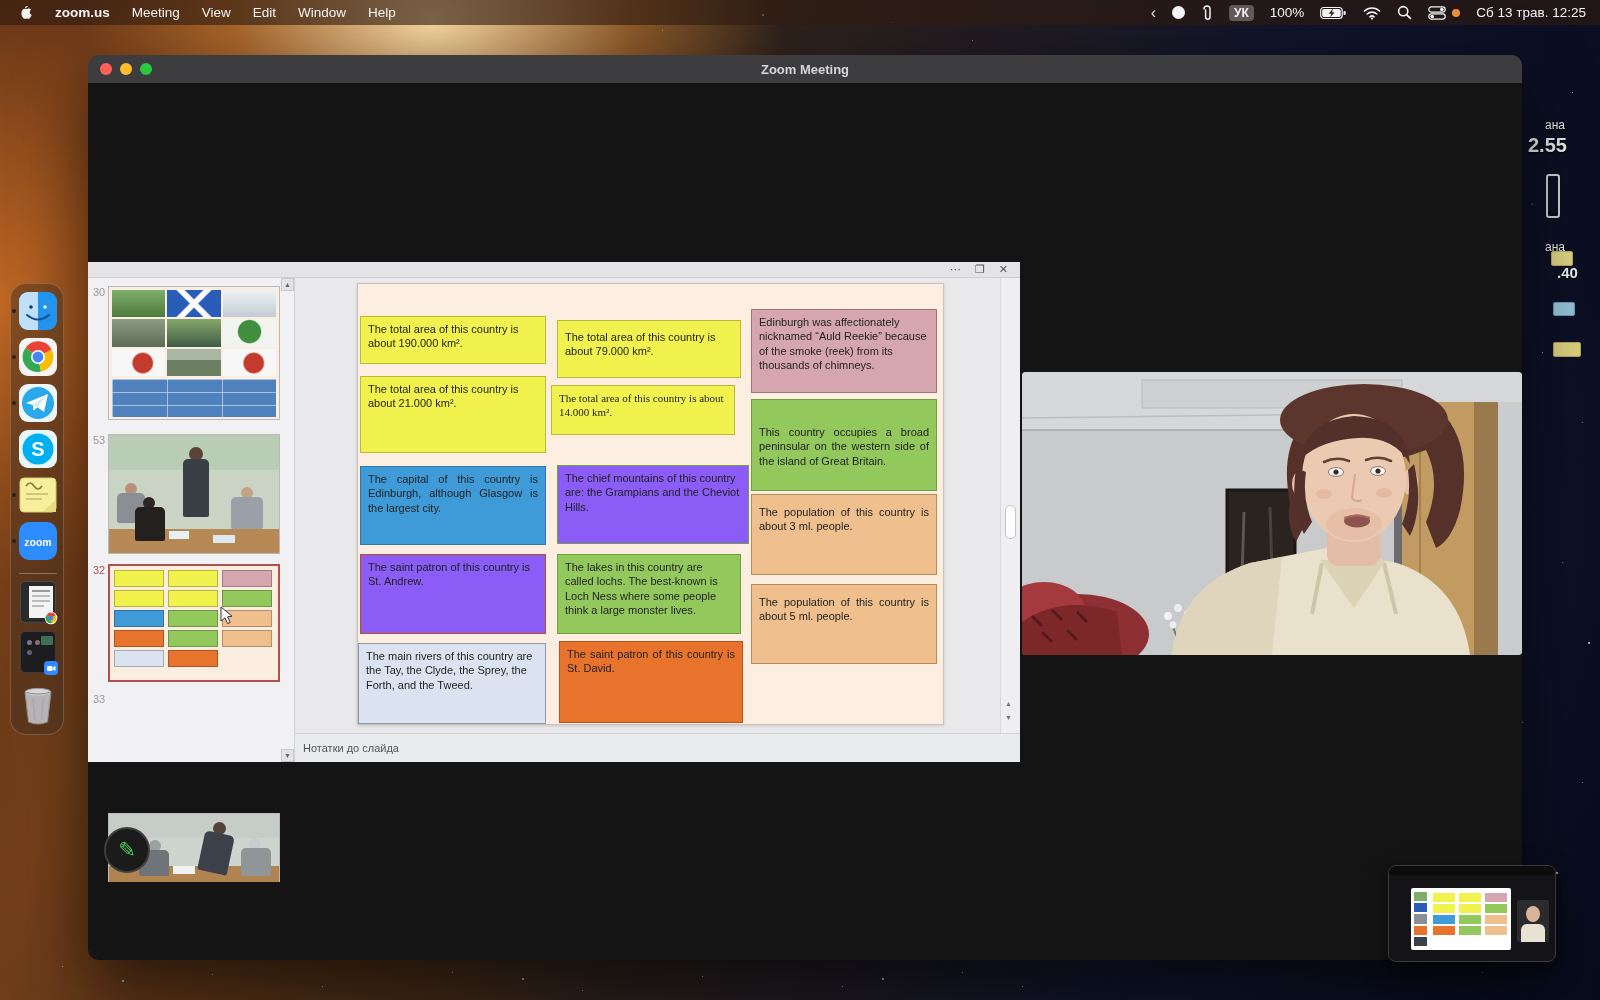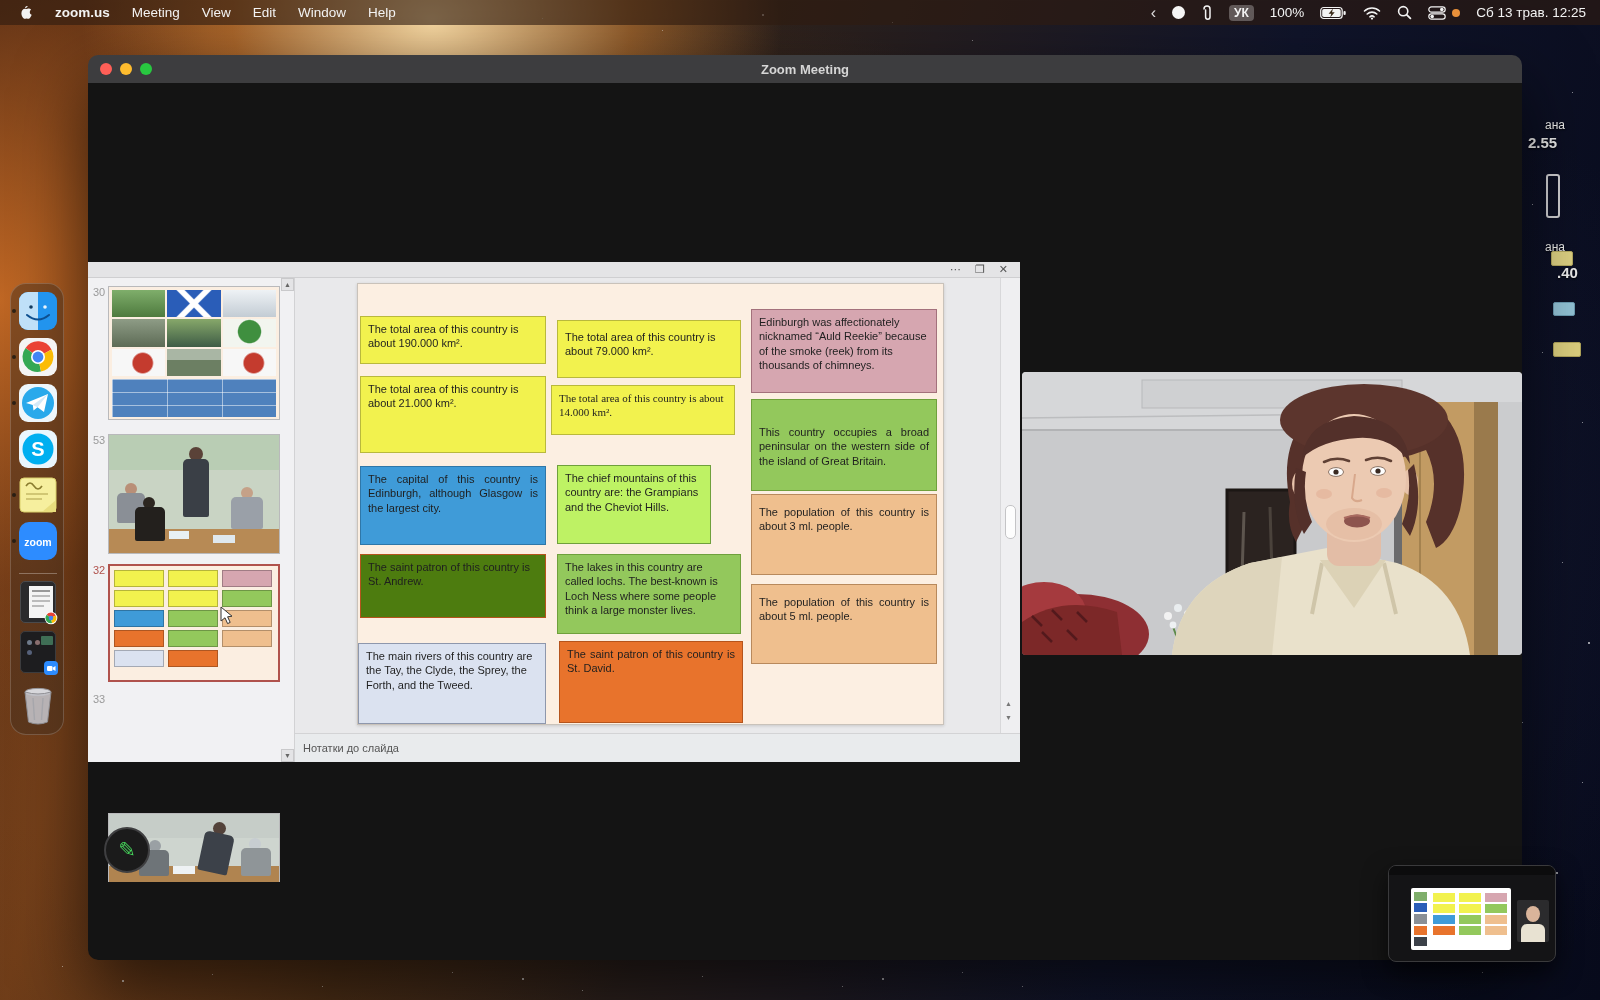--- a/index.html
+++ b/index.html
@@ -142,21 +142,21 @@
   .frag { position:absolute; color:#ececec; text-shadow:0 1px 2px rgba(0,0,0,.8); z-index:5; }
   .chip { position:absolute; border-radius:2px; z-index:5; }
 </style>
 </head>
 <body>
 
 <div class="stars-a"></div>
 <div class="stars-b"></div>
 
 <div class="frag" style="left:1545px; top:118px; font-size:12px;">ана</div>
-<div class="frag" style="left:1528px; top:134px; font-size:15px; font-weight:bold;">2.55</div>
+<div class="frag" style="left:1528px; top:134px; font-size:20px; font-weight:bold;">2.55</div>
 <div class="chip" style="left:1546px; top:174px; width:14px; height:44px; border:2px solid rgba(230,230,230,.9); border-radius:3px; background:transparent;"></div>
 <div class="frag" style="left:1545px; top:240px; font-size:12px;">ана</div>
 <div class="chip" style="left:1551px; top:251px; width:22px; height:15px; background:#ded183; border:1px solid #b5a95f;"></div>
 <div class="frag" style="left:1557px; top:264px; font-size:15px; font-weight:bold;">.40</div>
 <div class="chip" style="left:1553px; top:302px; width:22px; height:14px; background:#93c3d6; border:1px solid #6c9cb2;"></div>
 <div class="chip" style="left:1553px; top:342px; width:28px; height:15px; background:#dccf7e; border:1px solid #b0a45a;"></div>
 
 <div class="menubar">
   <div class="left">
     <span>
@@ -408,26 +408,26 @@
           <div class="ph-fig" style="left:132px; top:34px; width:30px; height:28px; background:#8f9598;"></div>
           <div style="position:absolute; left:64px; top:52px; width:22px; height:8px; background:#eef2f4;"></div>
         </div>
       </div>
 
       <div class="canvas">
         <div class="slide">
           <div class="sbox" style="left: 2px; top: 32px; width: 186px; height: 48px; background-color: rgb(242, 242, 78); border-color: rgb(185, 185, 60);">The total area of this country is about 190.000 km².</div>
           <div class="sbox" style="left: 2px; top: 92px; width: 186px; height: 77px; background-color: rgb(242, 242, 78); border-color: rgb(185, 185, 60);">The total area of this country is about 21.000 km².</div>
           <div class="sbox just" style="left: 2px; top: 182px; width: 186px; height: 79px; background-color: rgb(63, 155, 216); border-color: rgb(47, 119, 168);">The capital of this country is Edinburgh, although Glasgow is the largest city.</div>
-          <div class="sbox" style="left: 2px; top: 270px; width: 186px; height: 64px; background-color: #4d7c0f; border-color: rgb(181, 84, 28);">The saint patron of this country is St. Andrew.</div>
+          <div class="sbox" style="left: 2px; top: 270px; width: 186px; height: 80px; background-color: #8b5cf6; border-color: rgb(181, 84, 28);">The saint patron of this country is St. Andrew.</div>
           <div class="sbox" style="left: 0px; top: 359px; width: 188px; height: 81px; background-color: rgb(219, 226, 240); border-color: rgb(142, 151, 172);">The main rivers of this country are the Tay, the Clyde, the Sprey, the Forth, and the Tweed.</div>
 
           <div class="sbox" style="left: 199px; top: 36px; width: 184px; height: 58px; padding-top: 9px; background-color: rgb(242, 242, 78); border-color: rgb(185, 185, 60);">The total area of this country is about 79.000 km².</div>
           <div class="sbox" style="left: 193px; top: 101px; width: 184px; height: 50px; background-color: rgb(242, 242, 78); border-color: rgb(185, 185, 60); font-family: Liberation Serif, serif;">The total area of this country is about 14.000 km².</div>
-          <div class="sbox" style="left: 199px; top: 181px; width: 154px; height: 79px; background-color: #bef264; border-color: rgb(111, 160, 60);">The chief mountains of this country are: the Grampians and the Cheviot Hills.</div>
+          <div class="sbox" style="left: 199px; top: 181px; width: 192px; height: 79px; background-color: #8b5cf6; border-color: rgb(111, 160, 60);">The chief mountains of this country are: the Grampians and the Cheviot Hills.</div>
           <div class="sbox" style="left: 199px; top: 270px; width: 184px; height: 80px; background-color: rgb(147, 200, 92); border-color: rgb(111, 160, 60);">The lakes in this country are called lochs. The best-known is Loch Ness where some people think a large monster lives.</div>
           <div class="sbox" style="left: 393px; top: 25px; width: 186px; height: 84px; background-color: rgb(214, 166, 176); border-color: rgb(163, 113, 124);">Edinburgh was affectionately nicknamed “Auld Reekie” because of the smoke (reek) from its thousands of chimneys.</div>
 
           <div class="sbox just" style="left: 201px; top: 357px; width: 184px; height: 82px; background-color: rgb(232, 115, 44); border-color: rgb(181, 84, 28);">The saint patron of this country is St. David.</div>
           <div class="sbox just" style="left: 393px; top: 115px; width: 186px; height: 92px; padding-top: 25px; background-color: rgb(147, 200, 92); border-color: rgb(111, 160, 60);">This country occupies a broad peninsular on the western side of the island of Great Britain.</div>
           <div class="sbox just" style="left: 393px; top: 210px; width: 186px; height: 81px; padding-top: 10px; background-color: rgb(239, 191, 142); border-color: rgb(184, 137, 92);">The population of this country is about 3 ml. people.</div>
           <div class="sbox just" style="left: 393px; top: 300px; width: 186px; height: 80px; padding-top: 10px; background-color: rgb(239, 191, 142); border-color: rgb(184, 137, 92);">The population of this country is about 5 ml. people.</div>
         </div>
       </div>
 

